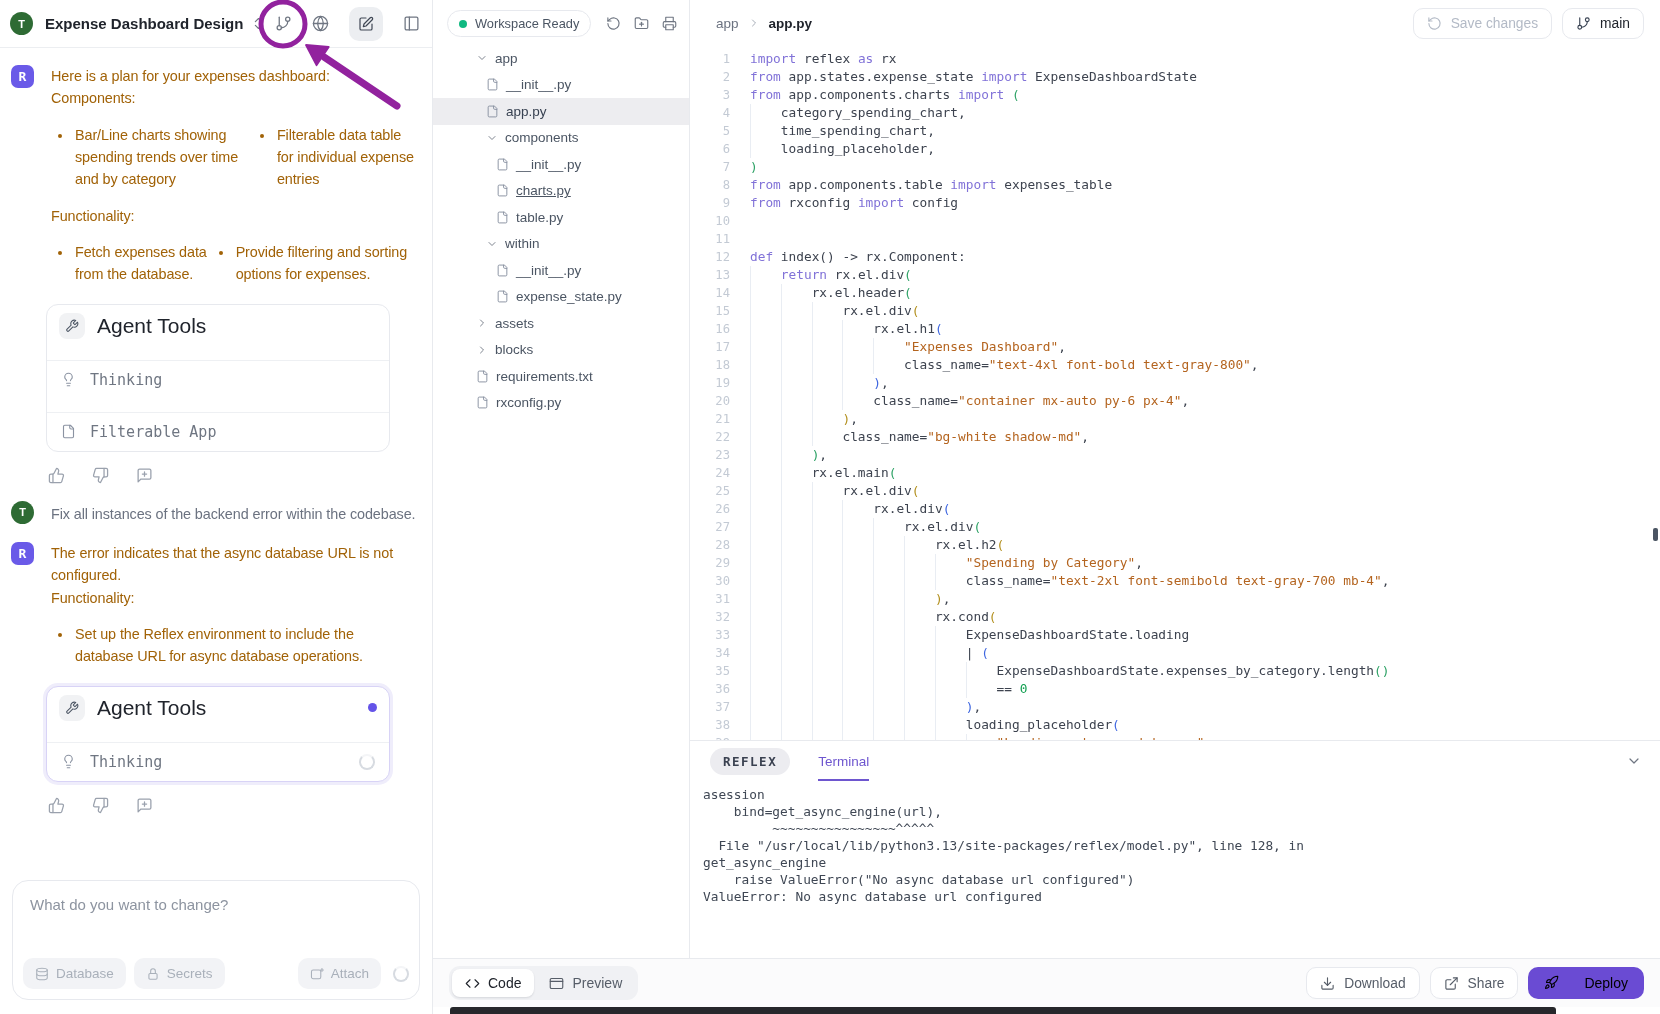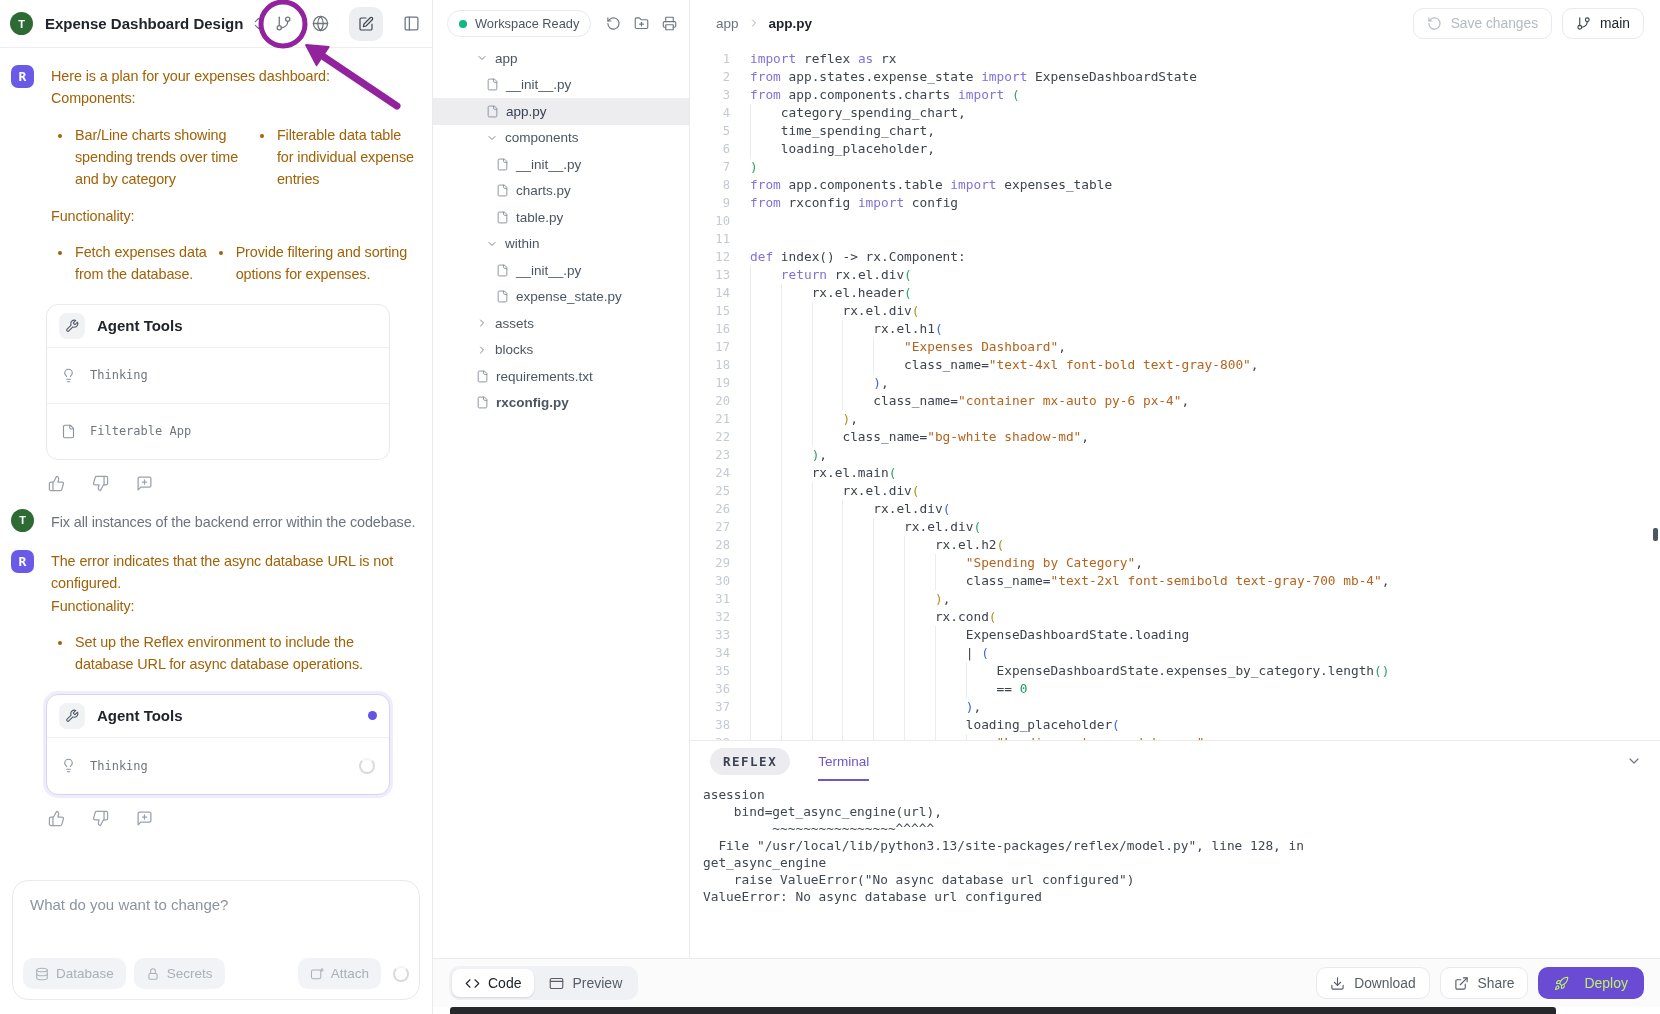--- a/index.html
+++ b/index.html
@@ -28,22 +28,22 @@
   .msg-body.user { color:#6b7280; padding-top:2px; }
   ul.bullets { margin:14px 0 0 0; padding-left:22px; display:flex; flex-direction:row; gap:11px; list-style:disc; }
   ul.bullets li { padding-left:2px; }
   .m-gap { margin-top:14px; }
 
   .tools-card { margin:18px 42px 0 46px; border:1px solid #e7e9ee; border-radius:12px; background:#fff; }
   .tools-card.active { border-color:#d8d3f6; box-shadow:0 0 0 3px #efedfb; }
   .tools-head { display:flex; align-items:center; gap:12px; padding:8px 12px; }
   .tools-ic { width:26px; height:26px; border-radius:8px; background:#f1f2f4; display:flex; align-items:center; justify-content:center; color:#4b5563; flex:0 0 26px; }
   .tools-ic svg { width:14px; height:14px; }
-  .tools-title { font-size:15px; font-weight:700; color:#20242c; }
-  .tools-row { display:flex; align-items:center; gap:13px; padding:20px 14px; border-top:1px solid #eef0f3; color:#6f7682; font-family:"DejaVu Sans Mono",monospace; font-size:12px; }
+  .tools-title { font-size:21px; font-weight:400; color:#20242c; }
+  .tools-row { display:flex; align-items:center; gap:13px; padding:10px 14px; border-top:1px solid #eef0f3; color:#6f7682; font-family:"DejaVu Sans Mono",monospace; font-size:15px;margin-top:13px; }
   .tools-row .r-ic { color:#8b93a2; flex:0 0 16px; }
   .tools-row .r-ic svg { width:15px; height:15px; }
   .dot-purple { width:9px; height:9px; border-radius:50%; background:#6453e8; margin-left:auto; }
   .spin { width:16px; height:16px; border-radius:50%; border:2.5px solid #d7dbe1; border-top-color:#f4f5f7; margin-left:auto; }
   .fb-row { display:flex; gap:27px; padding:15px 0 0 48px; color:#9aa1ad; }
   .fb-row span svg { width:17px; height:17px; }
 
   .input-wrap { flex:0 0 auto; padding:12px 12px 14px 12px; }
   .chat-input { position:relative; height:120px; border:1px solid #e7e9ee; border-radius:16px; background:#fff; }
   .ph { padding:15px 17px; font-size:15px; color:#8d94a0; }
@@ -102,21 +102,21 @@
   .term-body { padding:5px 16px 0 13px; font-family:"DejaVu Sans Mono",monospace; font-size:12.8px; line-height:17px; color:#3f4754; }
   .t-line { white-space:pre; }
 
   
   .bottom-bar { position:absolute; left:433px; right:0; top:958px; height:49px; border-top:1px solid #e8eaee; background:#fbfbfc; display:flex; align-items:center; padding:0 16px; gap:10px; }
   .seg-wrap { background:#f0f1f4; border-radius:11px; padding:3px; display:flex; gap:2px; }
   .seg { display:flex; align-items:center; gap:8px; padding:6px 13px; border-radius:8px; font-size:14px; color:#565d68; }
   .seg svg { width:15px; height:15px; }
   .seg.active { background:#fff; color:#20242c; box-shadow:0 1px 2px rgba(16,24,40,.12); }
   .bb-right { margin-left:auto; display:flex; gap:10px; }
-  .deploy { display:flex; align-items:center; gap:15px; background:#6A4BD3; color:#bef264; border-radius:10px; padding:8px 16px; font-size:14px; }
+  .deploy { display:flex; gap:25px; background:#6A4BD3; color:#000000; border-radius:10px; padding:8px 16px; font-size:14px; }
   .deploy svg { width:15px; height:15px; }
   .dock { position:absolute; left:450px; bottom:0; width:1106px; height:7px; background:#26272b; border-radius:3px 3px 0 0; }
 </style>
 </head>
 <body>
 
 <div class="screen">
 
   <aside class="chat-panel">
     <header class="chat-header">
@@ -399,21 +399,21 @@
         </div>
         <div class="tree-row" style="padding-left: 63px;">
           <span class="tree-ic">
             <svg viewBox="0 0 24 24">
               <path d="M15 2H6a2 2 0 0 0-2 2v16a2 2 0 0 0 2 2h12a2 2 0 0 0 2-2V7Z"></path>
               <path d="M14 2v4a2 2 0 0 0 2 2h4"></path>
             </svg>
           </span>
           <span>__init__.py</span>
         </div>
-        <div class="tree-row" style="padding-left: 63px;">
+        <div class="tree-row" style="padding-left: 63px; text-decoration: underline;">
           <span class="tree-ic">
             <svg viewBox="0 0 24 24">
               <path d="M15 2H6a2 2 0 0 0-2 2v16a2 2 0 0 0 2 2h12a2 2 0 0 0 2-2V7Z"></path>
               <path d="M14 2v4a2 2 0 0 0 2 2h4"></path>
             </svg>
           </span>
           <span>charts.py</span>
         </div>
         <div class="tree-row" style="padding-left: 63px;">
           <span class="tree-ic">
@@ -468,21 +468,21 @@
         </div>
         <div class="tree-row" style="padding-left: 43px;">
           <span class="tree-ic">
             <svg viewBox="0 0 24 24">
               <path d="M15 2H6a2 2 0 0 0-2 2v16a2 2 0 0 0 2 2h12a2 2 0 0 0 2-2V7Z"></path>
               <path d="M14 2v4a2 2 0 0 0 2 2h4"></path>
             </svg>
           </span>
           <span>requirements.txt</span>
         </div>
-        <div class="tree-row" style="padding-left: 43px; font-weight: bold;">
+        <div class="tree-row" style="padding-left: 43px;">
           <span class="tree-ic">
             <svg viewBox="0 0 24 24">
               <path d="M15 2H6a2 2 0 0 0-2 2v16a2 2 0 0 0 2 2h12a2 2 0 0 0 2-2V7Z"></path>
               <path d="M14 2v4a2 2 0 0 0 2 2h4"></path>
             </svg>
           </span>
           <span>rxconfig.py</span>
         </div>
       </div>
   </aside>

